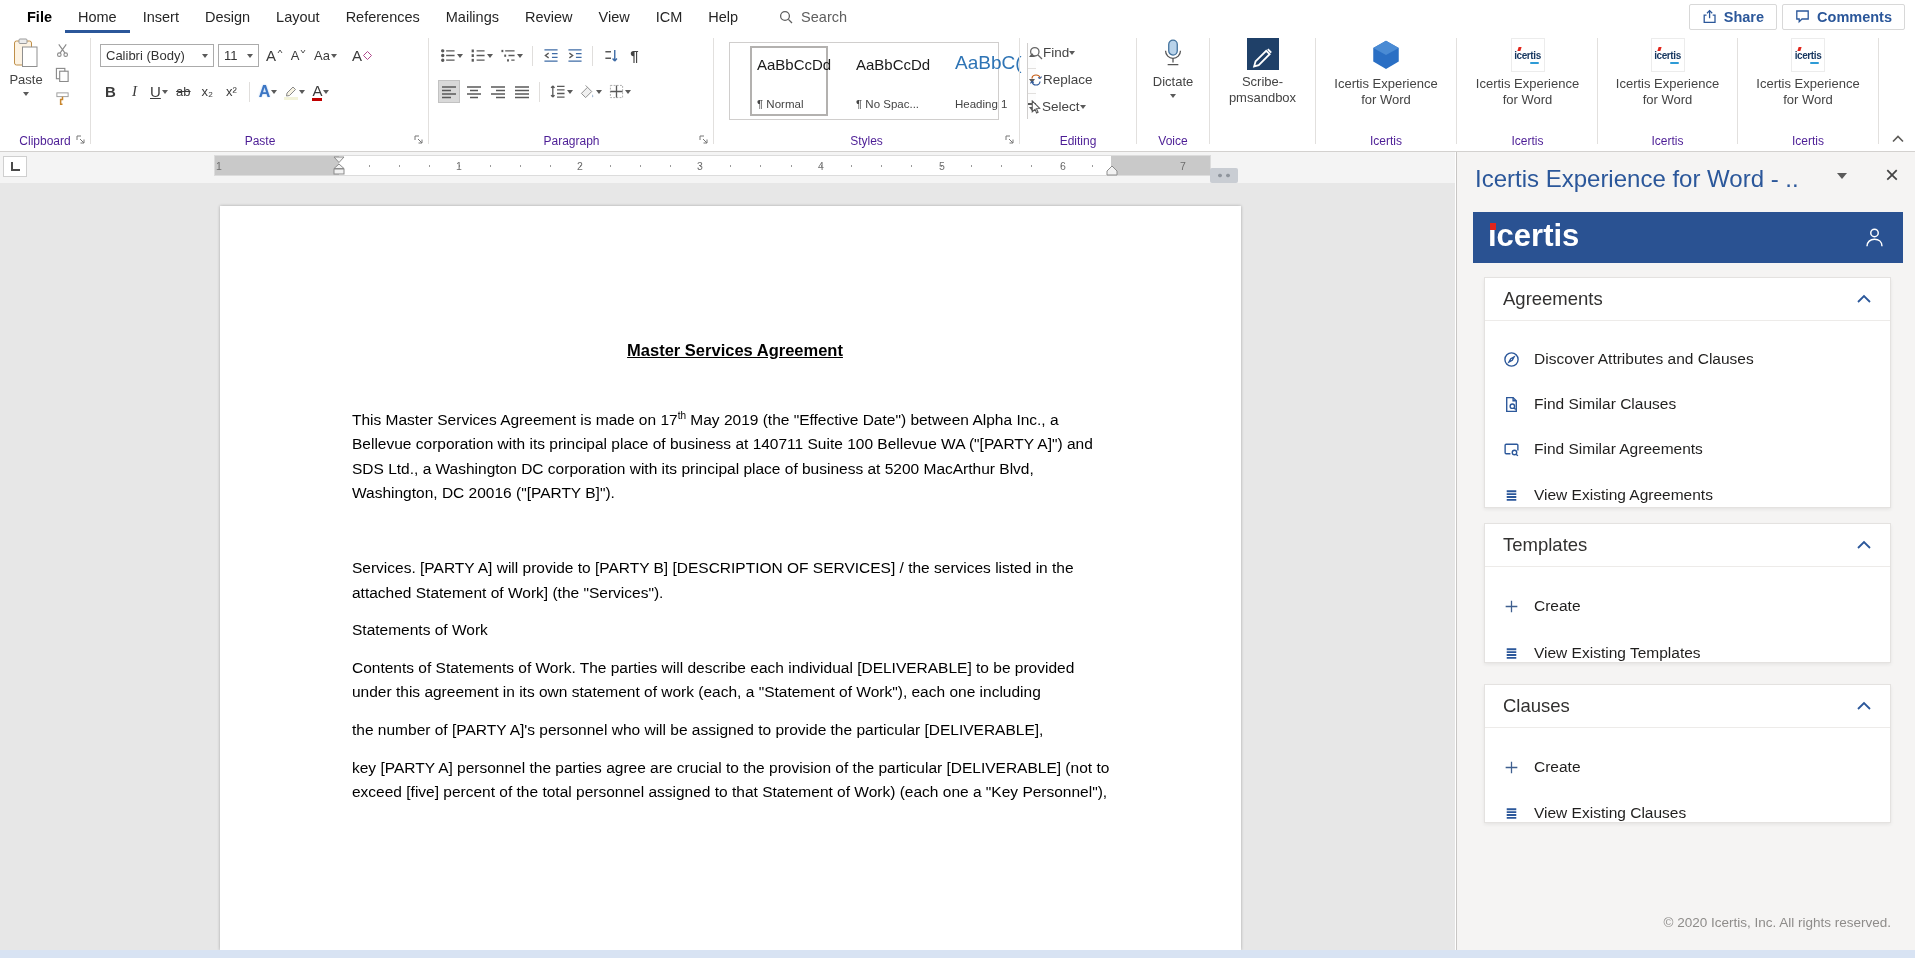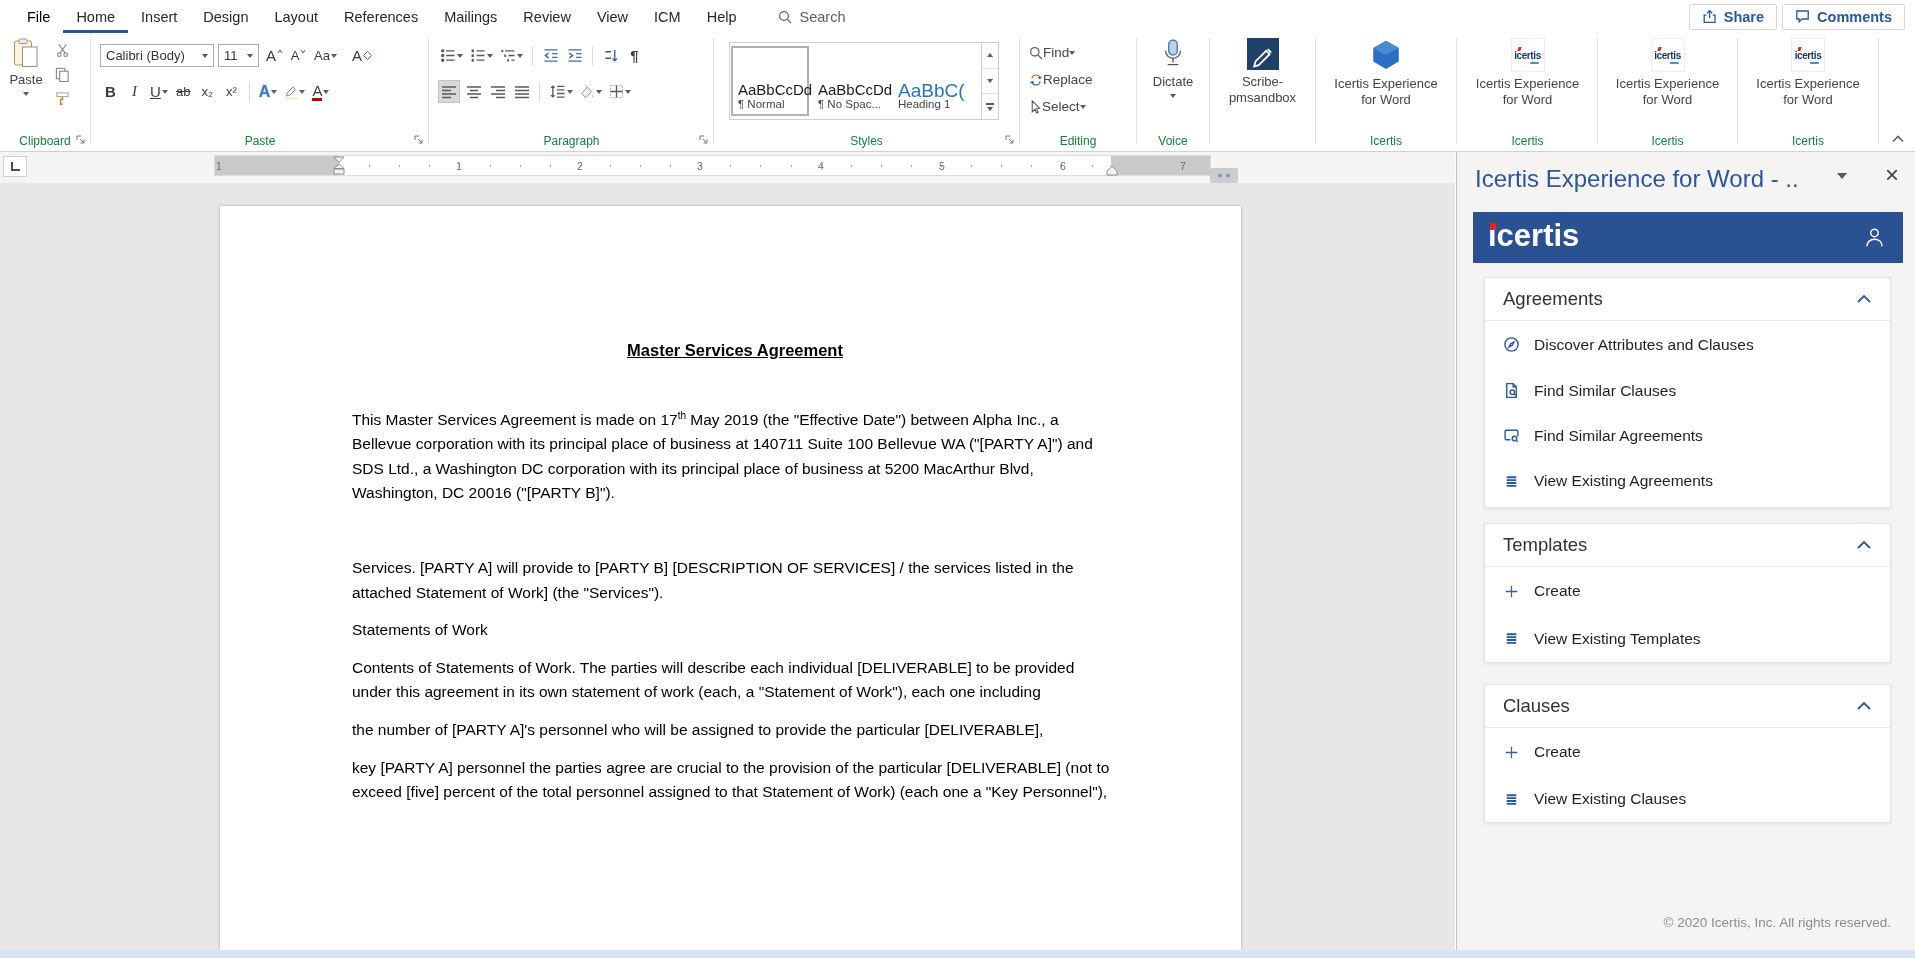--- a/index.html
+++ b/index.html
@@ -3,50 +3,50 @@
 <meta charset="utf-8">
 <style>
 *{box-sizing:border-box;margin:0;padding:0}
 html,body{width:1915px;height:958px;overflow:hidden}
 body{font-family:"Liberation Sans",sans-serif;background:#fff}
 #root{position:relative;width:1915px;height:958px}
 
 
 .menubar{position:absolute;top:0;left:0;width:100%;height:33px;background:#fff;display:flex;align-items:stretch;padding-left:14px}
 .menu-item{font-size:14.5px;color:#262626;padding:0 13px;display:flex;align-items:center;white-space:nowrap}
-.menu-item.file{font-weight:400;color:#000}
+.menu-item.file{font-weight:700;color:#000}
 .menu-item.active{border-bottom:3px solid #2b579a;padding-top:3px}
 .menu-search{display:flex;align-items:center;gap:8px;margin-left:28px;color:#5f5f5f;font-size:14.5px}
 .menu-right{margin-left:auto;display:flex;align-items:center;gap:5px;padding-right:10px}
 .mr-btn{display:flex;align-items:center;gap:7px;height:26px;padding:0 12px;border:1px solid #d8d8d8;border-radius:2px;color:#2b579a;font-size:14.5px;font-weight:700;background:#fff}
 
 
 .ribbon{position:absolute;top:33px;left:0;width:100%;height:119px;background:#fff;border-bottom:1px solid #d3d1cf}
 .grp{position:absolute;top:0;height:118px}
 .gsep{position:absolute;top:5px;height:106px;width:1px;background:#e2e0de}
-.grp-label{position:absolute;bottom:3px;left:0;width:100%;text-align:center;font-size:12px;color:#15803d;white-space:nowrap}
+.grp-label{position:absolute;bottom:3px;left:0;width:100%;text-align:center;font-size:12px;color:#4c1d95;white-space:nowrap}
 .launcher{position:absolute;right:4px;bottom:6px}
 .rrow{position:absolute;display:flex;align-items:center;gap:3px}
 .fbtn{min-width:21px;height:23px;display:flex;align-items:center;justify-content:center;gap:1px;padding:0 2px}
 .caret{width:0;height:0;border-left:3.5px solid transparent;border-right:3.5px solid transparent;border-top:4px solid #5a5a5a}
 .gl{font-size:15px;color:#3b3b3b;line-height:1}
 .gl-b{font-weight:700}
 .gl-i{font-style:italic;font-family:"Liberation Serif",serif}
 .gl-u{text-decoration:underline}
 .gl-strike{text-decoration:line-through;font-size:13px}
 .gl-small{font-size:13px}
 .gl-effects{color:#3c76c4;font-weight:700;text-shadow:0 0 2px #a9c7ec;font-size:16px}
 .gl-color{border-bottom:3px solid #c00000;line-height:15px;font-weight:400}
 .gl-hl{border-bottom:3px solid #f3f3da;line-height:15px}
 .combo{position:absolute;height:23px;border:1px solid #ababab;background:#fff;display:flex;align-items:center;font-size:13px;color:#333;padding:0 5px;justify-content:space-between}
 .bigbtn{position:absolute;top:5px;left:0;width:100%;display:flex;flex-direction:column;align-items:center}
 .bb-label{font-size:13px;color:#444;text-align:center;line-height:16px;margin-top:4px;white-space:nowrap}
 .selbox{background:#d9d9d9;border:1px solid #c2c2c2}
 .sgallery{position:absolute;left:15px;top:9px;width:270px;height:78px;border:1px solid #d0cecd;background:#fff;display:flex}
-.sentry{width:78px;margin:3px 1px 3px 1px;padding:8px 5px 4px;display:flex;flex-direction:column;justify-content:flex-end;border:2px solid transparent}
+.sentry{width:78px;margin:3px 1px 3px 20px;padding:8px 5px 4px;display:flex;flex-direction:column;justify-content:space-between;border:2px solid transparent}
 .sentry.sel{border-color:#b3b1af}
 .spreview{font-size:15px;color:#1a1a1a;white-space:nowrap}
 .spreview.h1{color:#2e74b5;font-size:19px;line-height:14px}
 .slabel{font-size:11.5px;color:#444;white-space:nowrap}
 .sscroll{margin-left:auto;width:17px;border-left:1px solid #d0cecd;display:flex;flex-direction:column}
 .sscroll>div{flex:1;border-bottom:1px solid #e2e0de;display:flex;align-items:center;justify-content:center;background:#fdfdfd}
 .sscroll>div:last-child{border-bottom:none}
 .caret-up{width:0;height:0;border-left:3.5px solid transparent;border-right:3.5px solid transparent;border-bottom:4px solid #5a5a5a}
 .more-line{width:8px;height:2px;background:#5a5a5a;margin-bottom:2px}
 .edrow{position:absolute;left:9px;display:flex;align-items:center;font-size:13.5px;color:#444;white-space:nowrap}
@@ -79,21 +79,21 @@
 .tp-title{position:absolute;left:18px;top:13px;font-size:24px;color:#2b579a;white-space:nowrap}
 .tp-caret{position:absolute;left:380px;top:27px}
 .tp-close{position:absolute;left:420px;top:8px;font-size:24px;color:#444;width:30px;height:30px;display:flex;align-items:center;justify-content:center}
 .tp-banner{position:absolute;left:16px;top:60px;width:430px;height:51px;background:#2a5292}
 .tp-logo{position:absolute;left:15px;top:6px;font-size:31px;font-weight:700;color:#fff;letter-spacing:0}
 .tp-logo-red{position:absolute;left:17px;top:11px;width:6px;height:7px;background:#e1251b;transform:skewX(-16deeg) rotate(6deg)}
 .tp-person{position:absolute;right:16px;top:13px}
 .pcard{position:absolute;left:27px;width:407px;background:#fff;border:1px solid #e4e2e0;box-shadow:0 1.6px 3.6px rgba(0,0,0,.07)}
 .pcard-head{height:43px;display:flex;align-items:center;justify-content:space-between;padding:0 18px;border-bottom:1px solid #edebe9}
 .pcard-head .pt{font-size:18.5px;color:#323130}
-.pitem{display:flex;align-items:center;gap:14px;padding:0 18px}
+.pitem{display:flex;align-items:flex-end;gap:14px;padding:0 18px}
 .pitem .pl{font-size:15.5px;color:#201f1e}
 .tp-footer{position:absolute;left:27px;top:763px;width:407px;text-align:right;font-size:13.5px;color:#8e8c8a}
 
 
 .bottom-strip{position:absolute;top:950px;left:0;width:100%;height:8px;background:#d8e3f3}
 
 svg{display:block}
 </style>
 </head>
 <body>

